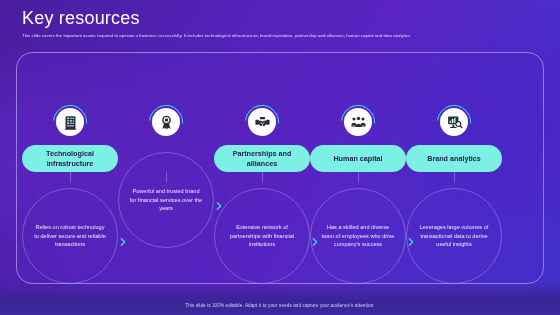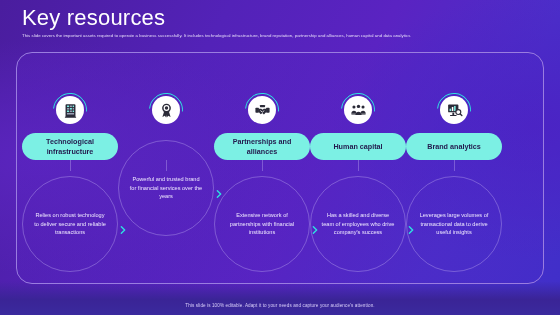--- a/index.html
+++ b/index.html
@@ -25,21 +25,21 @@
   }
   .bg-bottom {
     position: absolute; left: 0; right: 0; bottom: 0; height: 34px;
     background: linear-gradient(180deg, rgba(58,34,150,0) 0%, #3a2496 55%, #3a2a9e 100%);
   }
 
   
   .header { position: absolute; left: 22px; top: 8px; right: 20px; }
 
   .page-title {
-    font-size: 22px;
+    font-size: 18px;
     font-weight: 400;
     color: #ffffff;
     letter-spacing: .2px;
     line-height: 20px;
   }
 
   .page-subtitle {
     margin-top: 4px;
     font-size: 4.3px;
     line-height: 7px;
@@ -59,21 +59,21 @@
   }
 
   
   .flow {
     position: absolute;
     left: 16px; top: 52px;
     width: 452px; height: 232px;
     display: flex;
     align-items: flex-start;
     justify-content: space-between;
-    padding: 0 6px;
+    padding: 12px 6px;
   }
 
   .col {
     position: relative;
     width: 103px;
     display: flex;
     flex-direction: column;
     align-items: center;
   }
 

